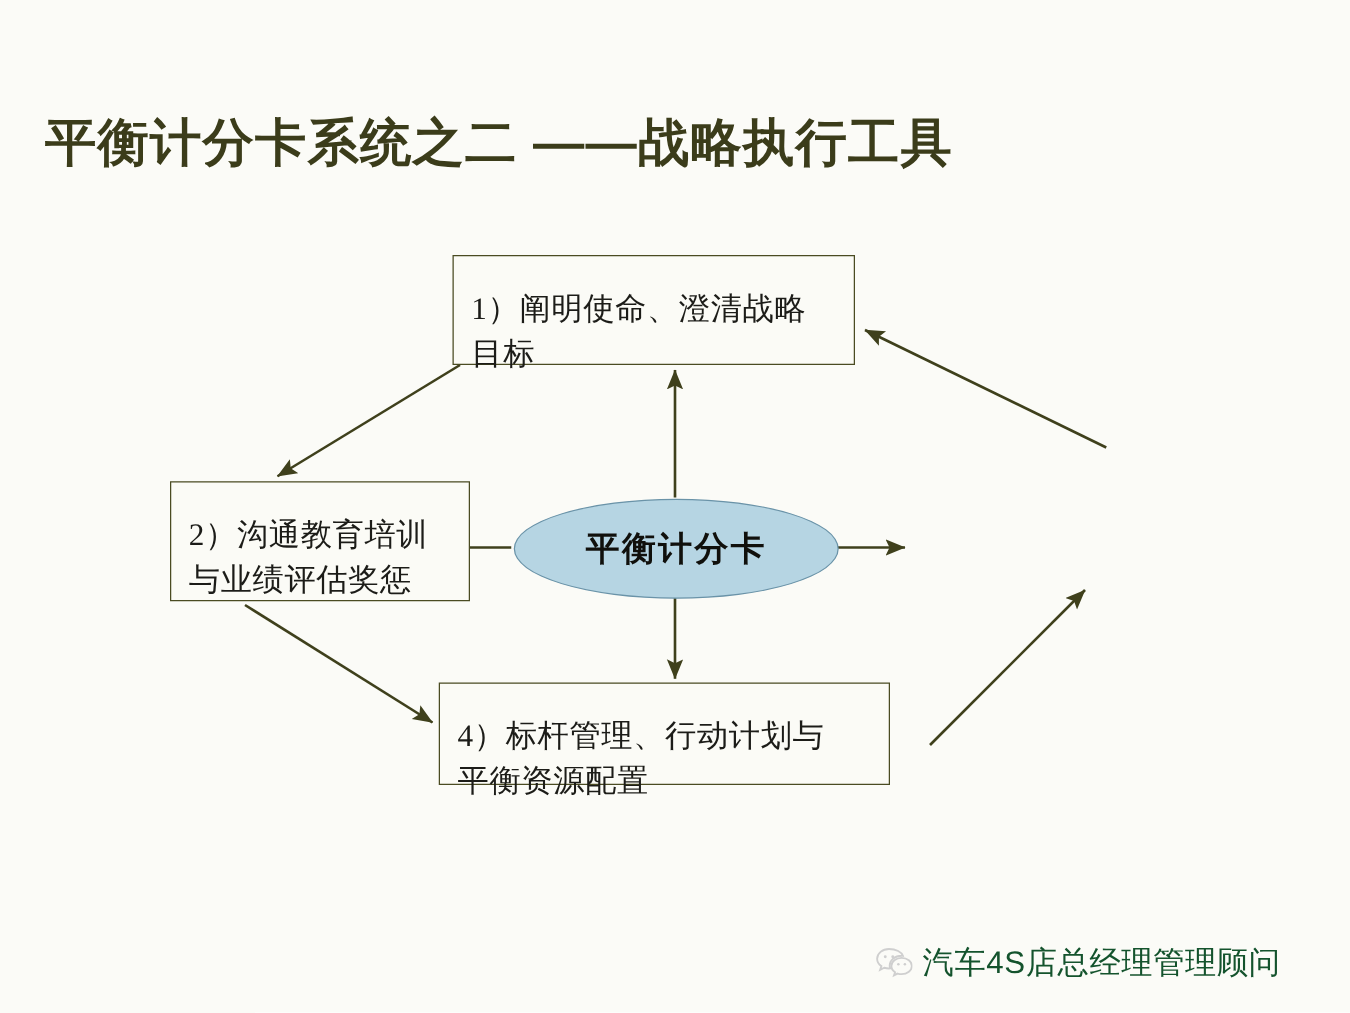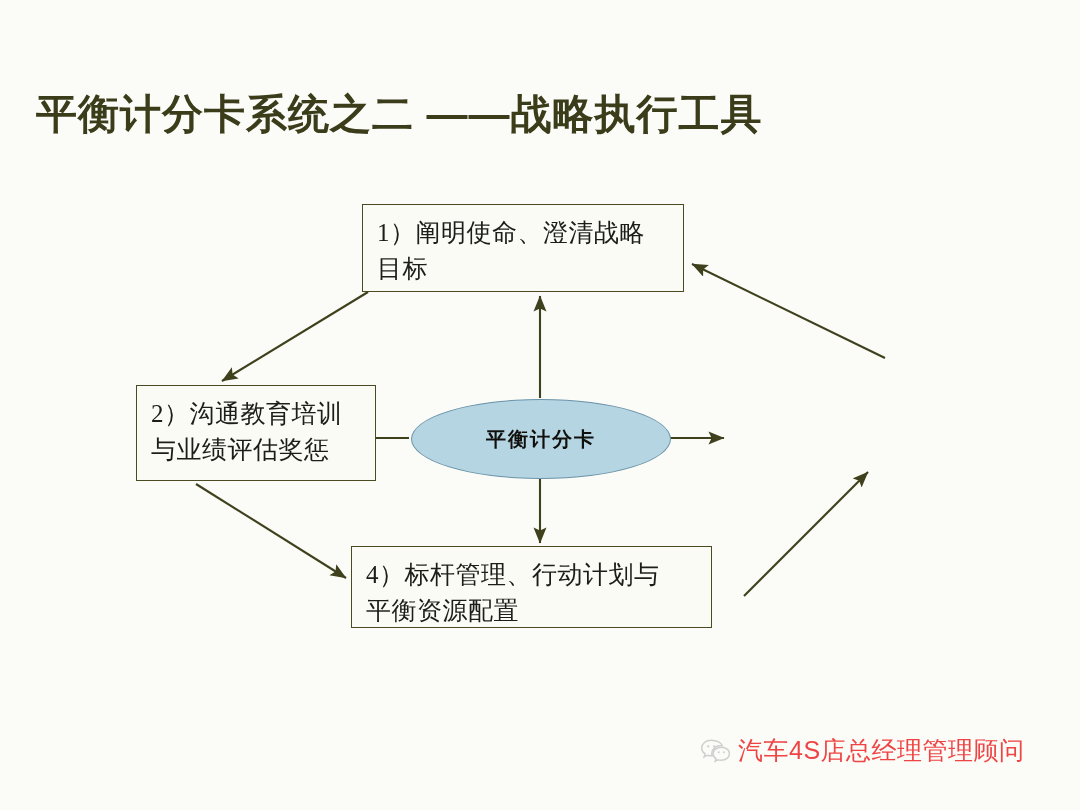--- a/index.html
+++ b/index.html
@@ -52,21 +52,21 @@
 
   
   .node-box {
     position: absolute;
     box-sizing: border-box;
     border: 1.6px solid #4a4b22;
     background: #fbfbf6;
     color: #1c1c18;
     font-size: 25px;
     line-height: 1.42;
-    padding: 10px 12px 10px 14px;
+    padding: 25px 12px 10px 14px;
     letter-spacing: 0.5px;
   }
   .node-box .line { display: block; white-space: nowrap; }
 
   #node-1 { left: 362px; top: 204px; width: 322px; height: 88px; }
   #node-2 { left: 90px;  top: 385px; width: 240px; height: 96px; margin-left: 46px; }
   #node-3 { left: 351px; top: 546px; width: 361px; height: 82px; }
   #node-4 { left: 728px; top: 370px; width: 315px; height: 97px; }
 
   
@@ -76,35 +76,35 @@
     top: 399px;
     width: 258px;
     height: 78px;
     border-radius: 50%;
     background: #b6d5e3;
     border: 1.5px solid #6a93a8;
     display: flex;
     align-items: center;
     justify-content: center;
     color: #10100c;
-    font-size: 20px;
+    font-size: 27px;
     font-weight: bold;
     letter-spacing: 2px;
     font-family: "Liberation Sans", "DejaVu Sans", sans-serif;
   }
 
   
   #watermark {
     position: absolute;
     left: 700px;
-    top: 734px;
+    top: 753px;
     display: flex;
     align-items: center;
     gap: 8px;
-    color: #ef4444;
+    color: #14532d;
     font-size: 25px;
     font-family: "Liberation Sans", "DejaVu Sans", sans-serif;
     letter-spacing: 0.5px;
     user-select: none;
   }
   #watermark .wm-text { white-space: nowrap; }
   #wechat-icon { display: block; }
 </style>
 </head>
 <body>

